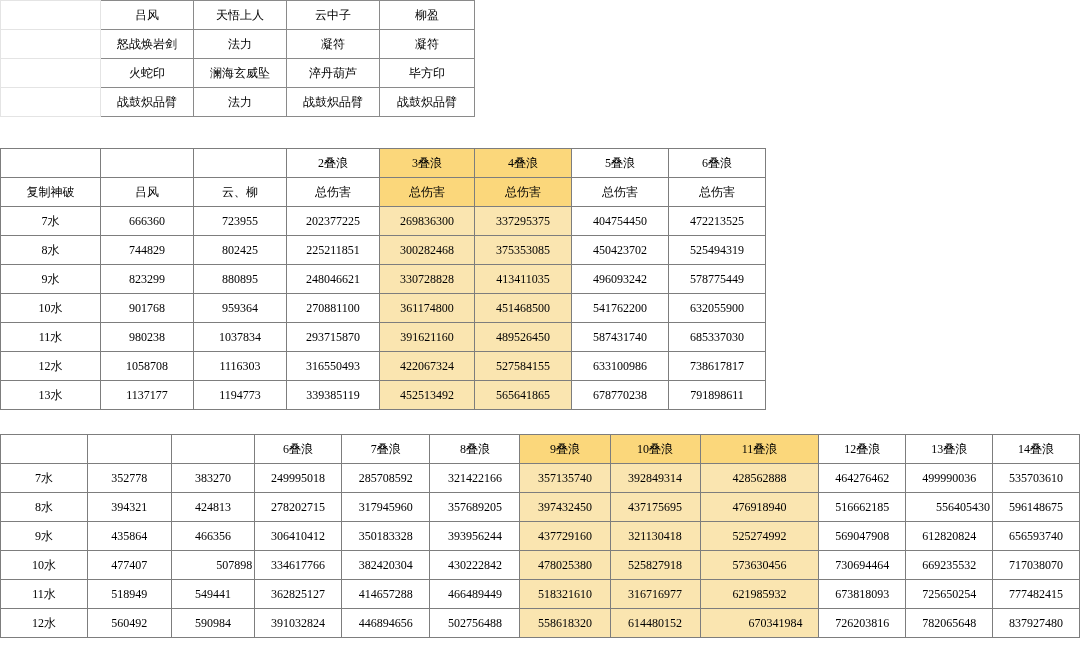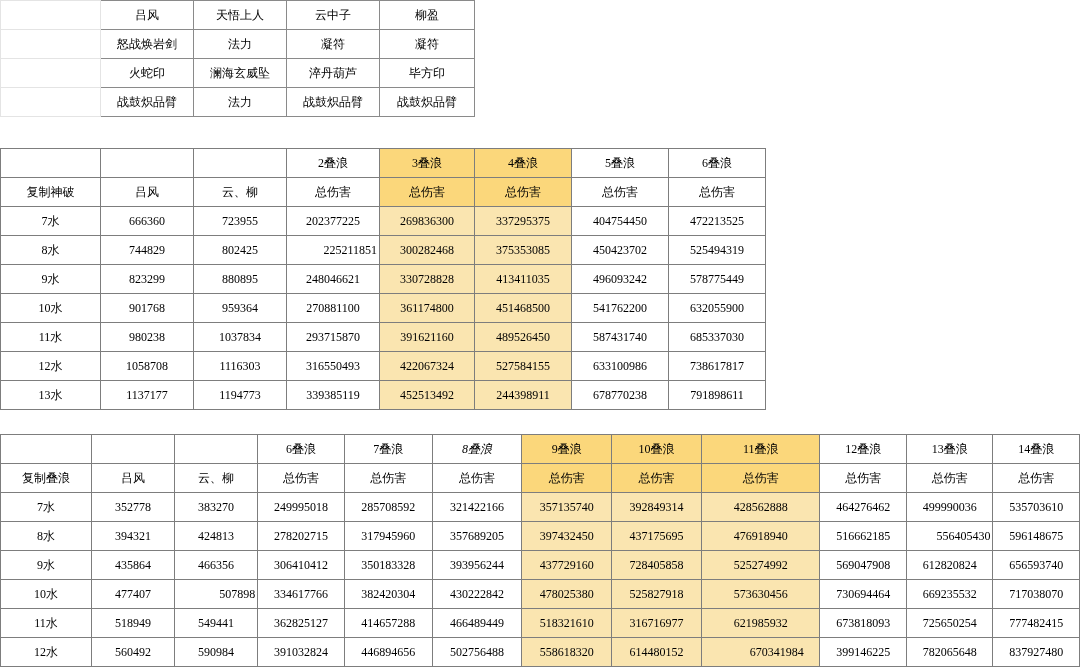--- a/index.html
+++ b/index.html
@@ -445,21 +445,21 @@
           <td style="width: 88px;">202377225</td>
           <td class="hl2" style="width: 90px;">269836300</td>
           <td class="hl2" style="width: 92px;">337295375</td>
           <td style="width: 92px;">404754450</td>
           <td style="width: 92px;">472213525</td>
         </tr>
         <tr>
           <td style="width: 95px;">8水</td>
           <td style="width: 88px;">744829</td>
           <td style="width: 88px;">802425</td>
-          <td style="width: 88px; text-align: right;">225211851</td>
+          <td style="width: 88px;">225211851</td>
           <td class="hl2" style="width: 90px;">300282468</td>
           <td class="hl2" style="width: 92px;">375353085</td>
           <td style="width: 92px;">450423702</td>
           <td style="width: 92px;">525494319</td>
         </tr>
         <tr>
           <td style="width: 95px;">9水</td>
           <td style="width: 88px;">823299</td>
           <td style="width: 88px;">880895</td>
           <td style="width: 88px;">248046621</td>
@@ -497,56 +497,42 @@
           <td class="hl2" style="width: 92px;">527584155</td>
           <td style="width: 92px;">633100986</td>
           <td style="width: 92px;">738617817</td>
         </tr>
         <tr>
           <td style="width: 95px;">13水</td>
           <td style="width: 88px;">1137177</td>
           <td style="width: 88px;">1194773</td>
           <td style="width: 88px;">339385119</td>
           <td class="hl2" style="width: 90px;">452513492</td>
-          <td class="hl2" style="width: 92px;">244398911</td>
+          <td class="hl2" style="width: 92px;">565641865</td>
           <td style="width: 92px;">678770238</td>
           <td style="width: 92px;">791898611</td>
         </tr>
       </tbody>
   </table>
 
   <table class="grid" id="block-c">
     <tbody id="block-c-body">
         <tr>
           <td style="width: 95px;"></td>
           <td style="width: 88px;"></td>
           <td style="width: 88px;"></td>
           <td style="width: 88px;">6叠浪</td>
           <td style="width: 90px;">7叠浪</td>
-          <td style="width: 92px; font-style: italic;">8叠浪</td>
+          <td style="width: 92px;">8叠浪</td>
           <td class="hl" style="width: 92px;">9叠浪</td>
           <td class="hl" style="width: 92px;">10叠浪</td>
           <td class="hl" style="width: 88px;">11叠浪</td>
           <td style="width: 88px;">12叠浪</td>
           <td style="width: 88px;">13叠浪</td>
           <td style="width: 88px;">14叠浪</td>
-        </tr>
-        <tr>
-          <td style="width: 95px;">复制叠浪</td>
-          <td style="width: 88px;">吕风</td>
-          <td style="width: 88px;">云、柳</td>
-          <td style="width: 88px;">总伤害</td>
-          <td style="width: 90px;">总伤害</td>
-          <td style="width: 92px;">总伤害</td>
-          <td class="hl" style="width: 92px;">总伤害</td>
-          <td class="hl" style="width: 92px;">总伤害</td>
-          <td class="hl" style="width: 88px;">总伤害</td>
-          <td style="width: 88px;">总伤害</td>
-          <td style="width: 88px;">总伤害</td>
-          <td style="width: 88px;">总伤害</td>
         </tr>
         <tr>
           <td style="width: 95px;">7水</td>
           <td style="width: 88px;">352778</td>
           <td style="width: 88px;">383270</td>
           <td style="width: 88px;">249995018</td>
           <td style="width: 90px;">285708592</td>
           <td style="width: 92px;">321422166</td>
           <td class="hl2" style="width: 92px;">357135740</td>
           <td class="hl2" style="width: 92px;">392849314</td>
@@ -570,21 +556,21 @@
           <td style="width: 88px;">596148675</td>
         </tr>
         <tr>
           <td style="width: 95px;">9水</td>
           <td style="width: 88px;">435864</td>
           <td style="width: 88px;">466356</td>
           <td style="width: 88px;">306410412</td>
           <td style="width: 90px;">350183328</td>
           <td style="width: 92px;">393956244</td>
           <td class="hl2" style="width: 92px;">437729160</td>
-          <td class="hl2" style="width: 92px;">728405858</td>
+          <td class="hl2" style="width: 92px;">321130418</td>
           <td class="hl2" style="width: 88px; margin-top: 46px;">525274992</td>
           <td style="width: 88px;">569047908</td>
           <td style="width: 88px;">612820824</td>
           <td style="width: 88px;">656593740</td>
         </tr>
         <tr>
           <td style="width: 95px;">10水</td>
           <td style="width: 88px;">477407</td>
           <td style="width: 88px; text-align: right;">507898</td>
           <td style="width: 88px;">334617766</td>
@@ -614,20 +600,20 @@
         <tr>
           <td style="width: 95px;">12水</td>
           <td style="width: 88px;">560492</td>
           <td style="width: 88px;">590984</td>
           <td style="width: 88px;">391032824</td>
           <td style="width: 90px;">446894656</td>
           <td style="width: 92px;">502756488</td>
           <td class="hl2" style="width: 92px;">558618320</td>
           <td class="hl2" style="width: 92px;">614480152</td>
           <td class="hl2" style="width: 88px; padding-left: 34px;">670341984</td>
-          <td style="width: 88px;">399146225</td>
+          <td style="width: 88px;">726203816</td>
           <td style="width: 88px;">782065648</td>
           <td style="width: 88px;">837927480</td>
         </tr>
       </tbody>
   </table>
 
 </div>
 
 </body></html>

